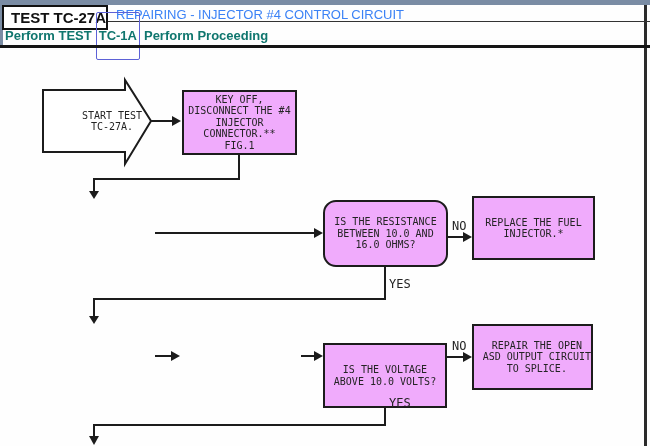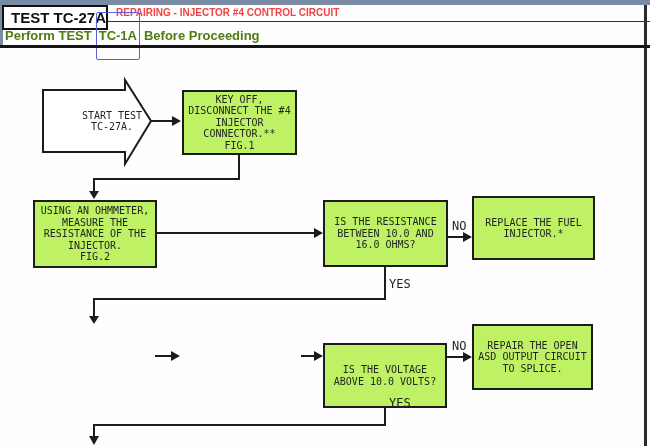--- a/index.html
+++ b/index.html
@@ -12,53 +12,53 @@
   .rightbar{ position:absolute; left:644px; top:5px; width:3px; height:441px; background:#2b2b2b; }
 
   .tc-box {
     position:absolute; left:2px; top:5px; width:102px; height:21px;
     border:2px solid #111; background:#fff;
     display:flex; align-items:center; justify-content:flex-end;
     font-weight:bold; font-size:15px; color:#111;
   }
   .title {
     position:absolute; left:116px; top:7px;
-    font-weight:bold; font-size:10px; color:#ef4444; white-space:nowrap;
+    font-weight:normal; font-size:13px; color:#3b82f6; white-space:nowrap;
   }
   .title-rule  { position:absolute; left:108px; top:21px; width:542px; height:1px; background:#333; }
   .subtitle {
     position:absolute; left:5px; top:27px; height:17px;
     display:flex; align-items:center; gap:4px;
-    font-weight:bold; font-size:13px; color:#4d7c0f; white-space:nowrap;
+    font-weight:bold; font-size:13px; color:#0f766e; white-space:nowrap;
   }
   .link-box {
     display:inline-block; border:1.5px solid #5c61d6; border-radius:2px;
     padding:16px 2px; line-height:14px; cursor:pointer;
   }
   .header-rule { position:absolute; left:0; top:45px; width:650px; height:3px; background:#151515; }
 
   .mono { font-family:"DejaVu Sans Mono", monospace; color:#242424; }
   .node {
-    position:absolute; border:2px solid #1c1c1c; background:#bef264;
+    position:absolute; border:2px solid #1c1c1c; background:#f0abfc;
     display:flex; align-items:center; justify-content:center; text-align:center;
     font-family:"DejaVu Sans Mono", monospace; font-size:10px; line-height:11.5px; color:#242424;
   }
   .start-text {
     position:absolute; left:44px; top:96px; width:80px; height:50px;
     display:flex; align-items:center; justify-content:center; text-align:center;
     font-size:10px; line-height:11.5px;margin-left:28px;
   }
   #node-key-off    { left:182px; top:90px;  width:111px; height:61px; }
   #node-ohmmeter   { left:33px;  top:200px; width:120px; height:64px; }
-  #node-resistance { left:323px; top:200px; width:121px; height:63px; }
+  #node-resistance { left:323px; top:200px; width:121px; height:63px;border-radius:13px; }
   #node-replace    { left:472px; top:196px; width:119px; height:60px; }
   #node-key-on     { left:32px;  top:325px; width:121px; height:63px; }
   #node-probe      { left:180px; top:325px; width:119px; height:63px; }
   #node-voltage    { left:323px; top:343px; width:120px; height:61px; }
-  #node-repair     { left:472px; top:324px; width:117px; height:62px; }
+  #node-repair     { left:472px; top:324px; width:117px; height:62px;justify-content:flex-end; }
 
   .flow-label { position:absolute; font-size:12px; }
   #label-no-1  { left:452px; top:219px; }
   #label-yes-1 { left:389px; top:277px; }
   #label-no-2  { left:452px; top:339px; }
   #label-yes-2 { left:389px; top:396px; }
 
   svg.wires { position:absolute; left:0; top:0; pointer-events:none; }
   svg.wires * { vector-effect:non-scaling-stroke; }
 </style>
@@ -73,21 +73,21 @@
 
   <div class="tc-box">
     <span>TEST TC-27A</span>
   </div>
   <div class="title">REPAIRING - INJECTOR #4 CONTROL CIRCUIT</div>
   <div class="title-rule"></div>
 
   <div class="subtitle">
     <span>Perform TEST</span>
     <span class="link-box">TC-1A</span>
-    <span>Before Proceeding</span>
+    <span>Perform Proceeding</span>
   </div>
   <div class="header-rule"></div>
 
   <svg class="wires" width="650" height="446" viewBox="0 0 650 446">
     <g stroke="#1c1c1c" stroke-width="2" fill="none">
       <polygon points="43,90 125,90 125,80 151,121 125,164 125,152 43,152" fill="#ffffff"></polygon>
       <path d="M151,121 H172"></path>
       <path d="M239,153 V179 H94 V192"></path>
       <path d="M155,233 H314"></path>
       <path d="M446,237 H463"></path>
@@ -111,23 +111,20 @@
   </svg>
 
   <div class="start-text mono">
       <div>START TEST<br>TC-27A.</div>
     </div>
 
   <div class="node" id="node-key-off">
       <div>KEY OFF,<br>DISCONNECT THE #4<br>INJECTOR<br>CONNECTOR.**<br>FIG.1</div>
     </div>
 
-  <div class="node" id="node-ohmmeter">
-      <div>USING AN OHMMETER,<br>MEASURE THE<br>RESISTANCE OF THE<br>INJECTOR.<br>FIG.2</div>
-    </div>
 
   <div class="node" id="node-resistance">
       <div>IS THE RESISTANCE<br>BETWEEN 10.0 AND<br>16.0 OHMS?</div>
     </div>
 
   <div class="node" id="node-replace">
       <div>REPLACE THE FUEL<br>INJECTOR.*</div>
     </div>
 
 

